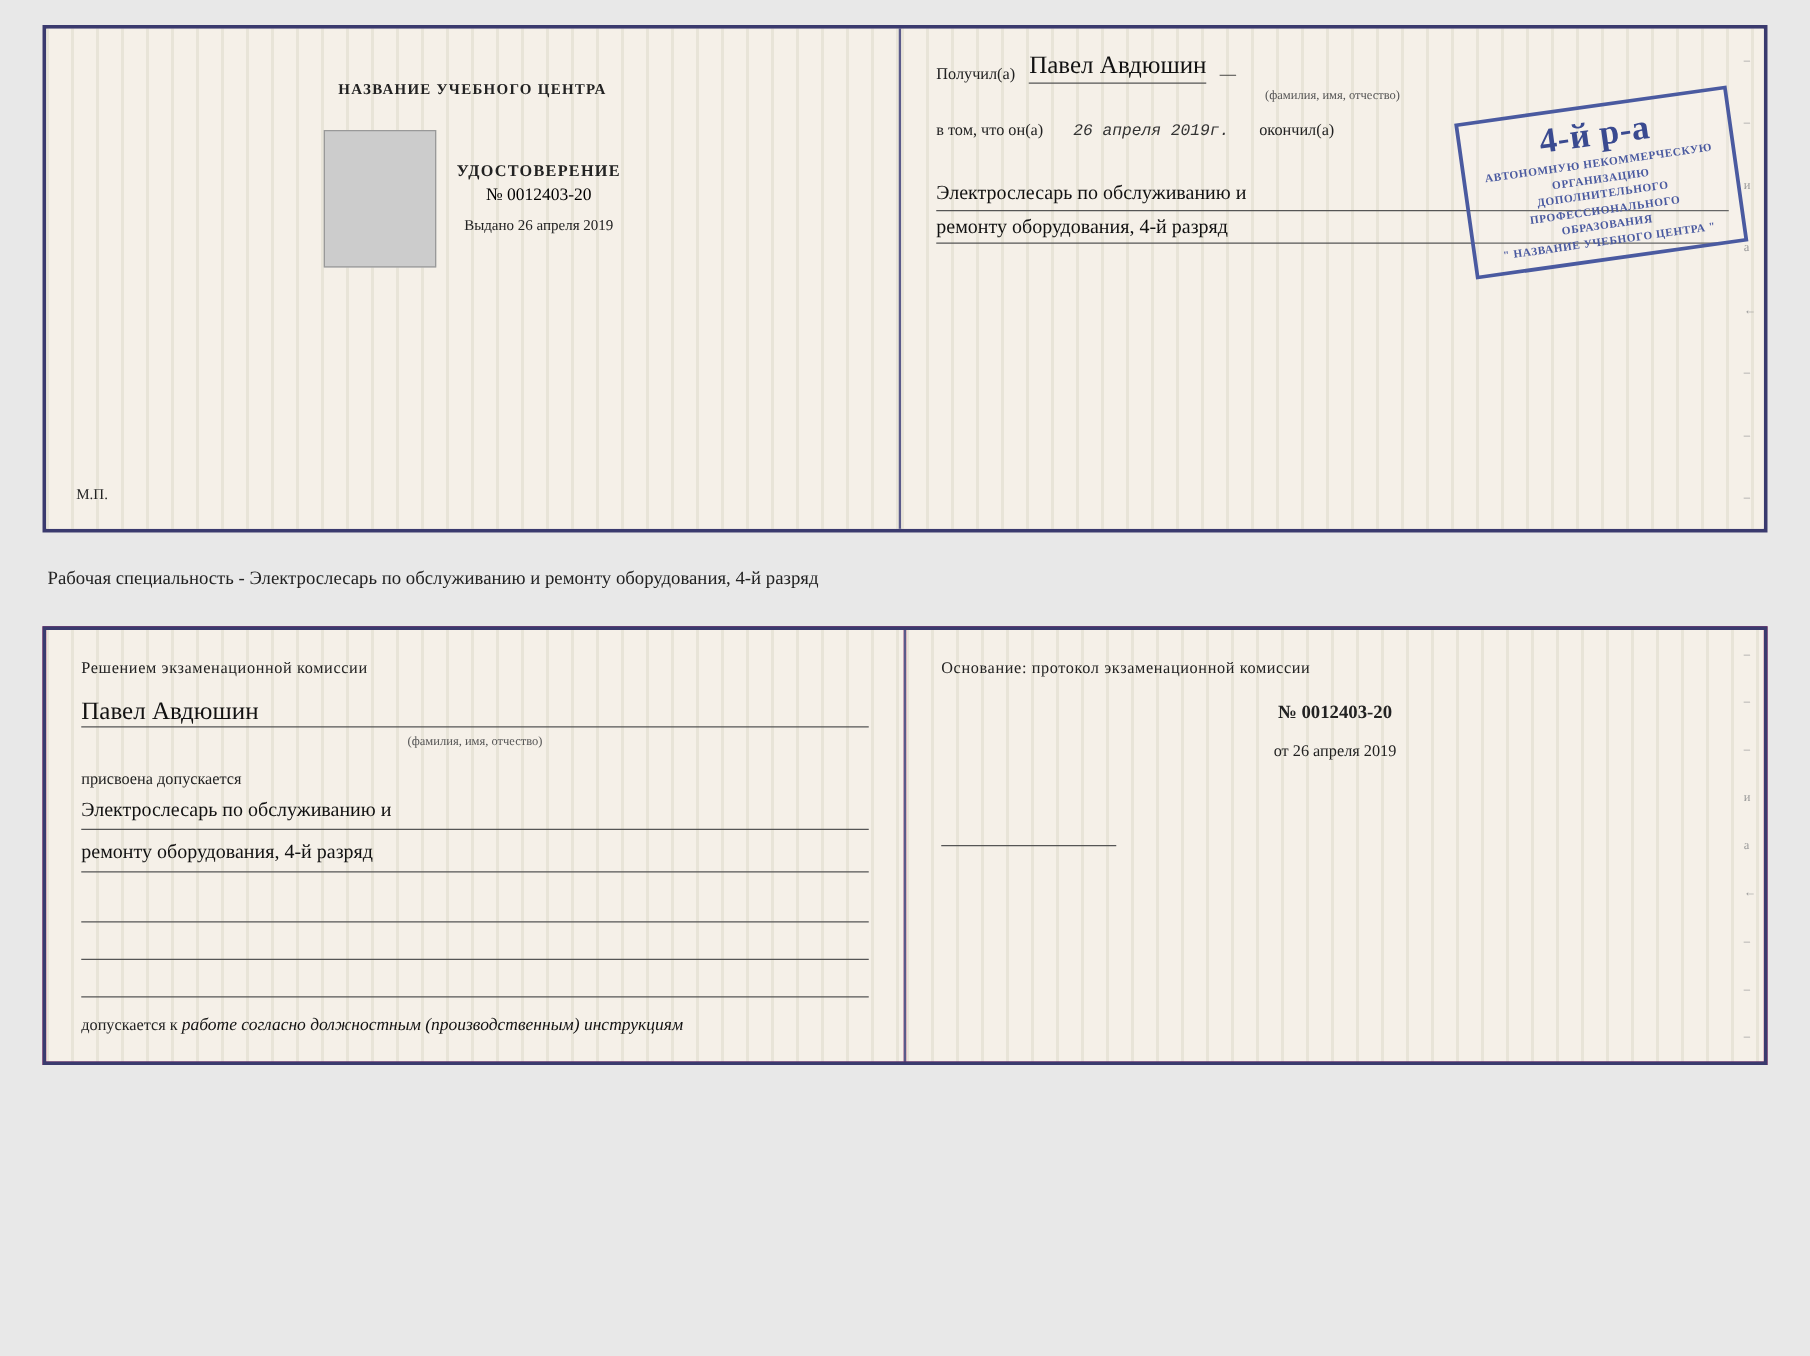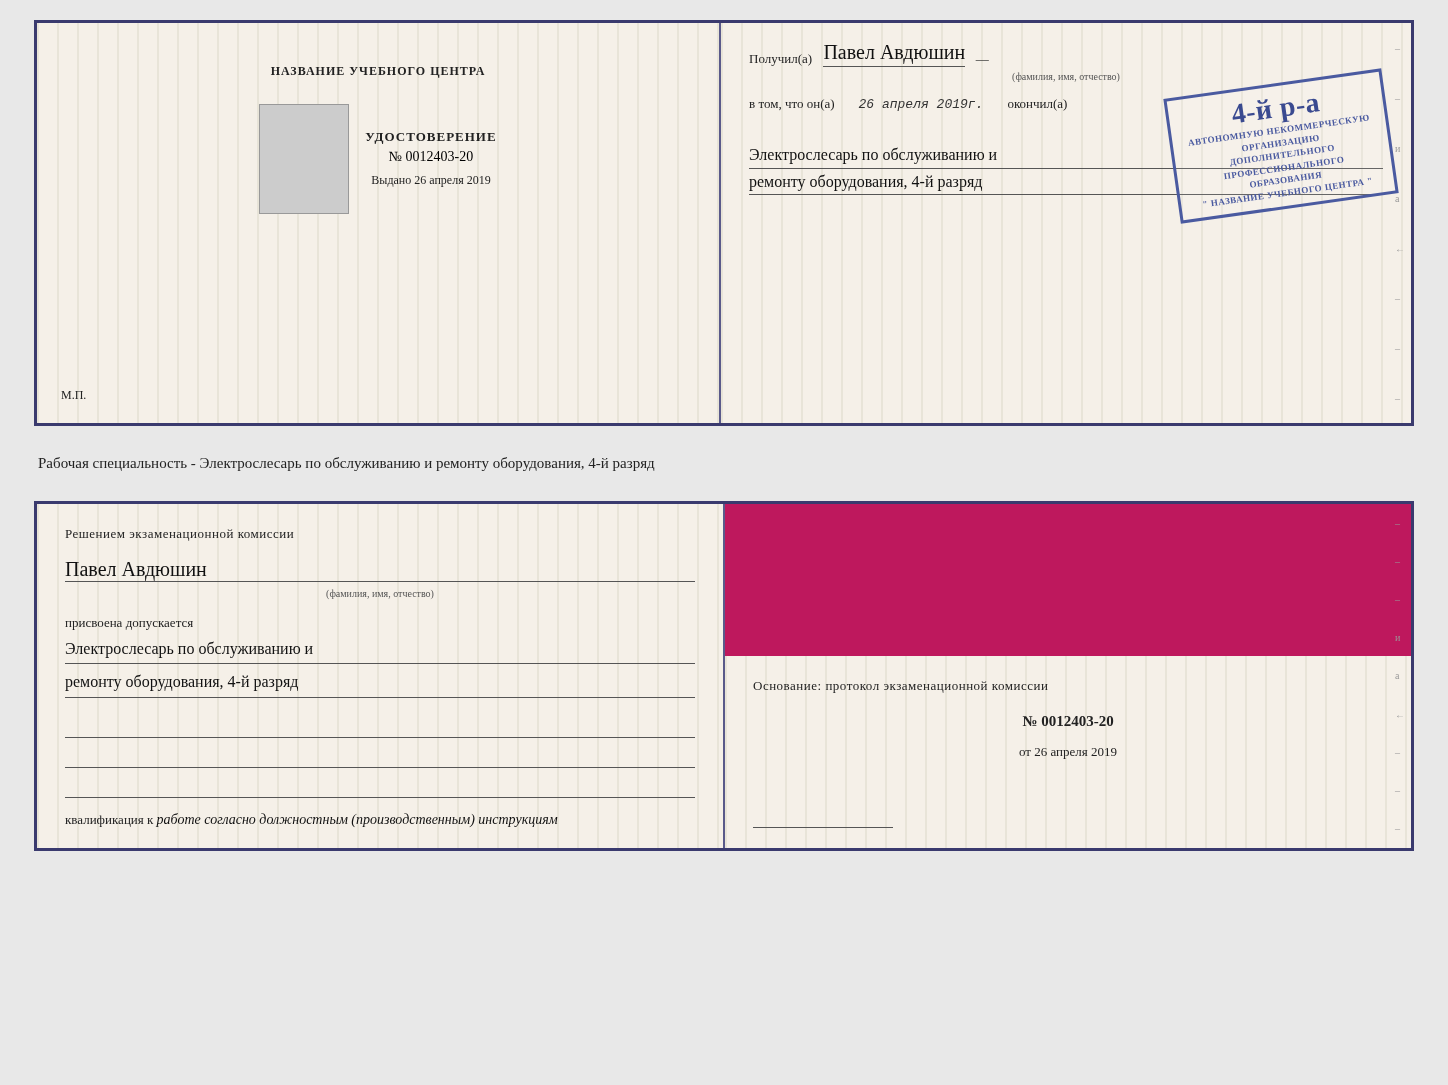--- a/index.html
+++ b/index.html
@@ -234,21 +234,20 @@
     }
 
     
     .bottom-document {
       display: flex;
       width: 1380px;
       margin: 0 auto;
       border: 3px solid #3a3a6e;
       background: #be185d;
       position: relative;
-      align-items: flex-end;
     }
 
     .bottom-left, .bottom-right {
       flex: 1;
       padding: 20px 28px;
       background: repeating-linear-gradient(
         90deg,
         #e8e4d8 0px, #e8e4d8 2px,
         #f5f0e8 2px, #f5f0e8 20px
       );
@@ -466,21 +465,21 @@
       <span class="hw-qualification">Электрослесарь по обслуживанию и</span>
       <span class="hw-qualification">ремонту оборудования, 4-й разряд</span>
 
       <div class="signature-lines">
         <div class="sig-line"></div>
         <div class="sig-line"></div>
         <div class="sig-line"></div>
       </div>
 
       <div class="dopuskaetsya-block">
-        <span>квалификация к</span>
+        <span>допускается к</span>
         <span class="hw-italic">работе согласно должностным (производственным) инструкциям</span>
       </div>
     </div>
 
     <div class="bottom-right">
       <div class="osnovanie-line">Основание: протокол экзаменационной  комиссии</div>
 
       <span class="protocol-number">№  0012403-20</span>
       <span class="ot-date">
         <span>от</span>

